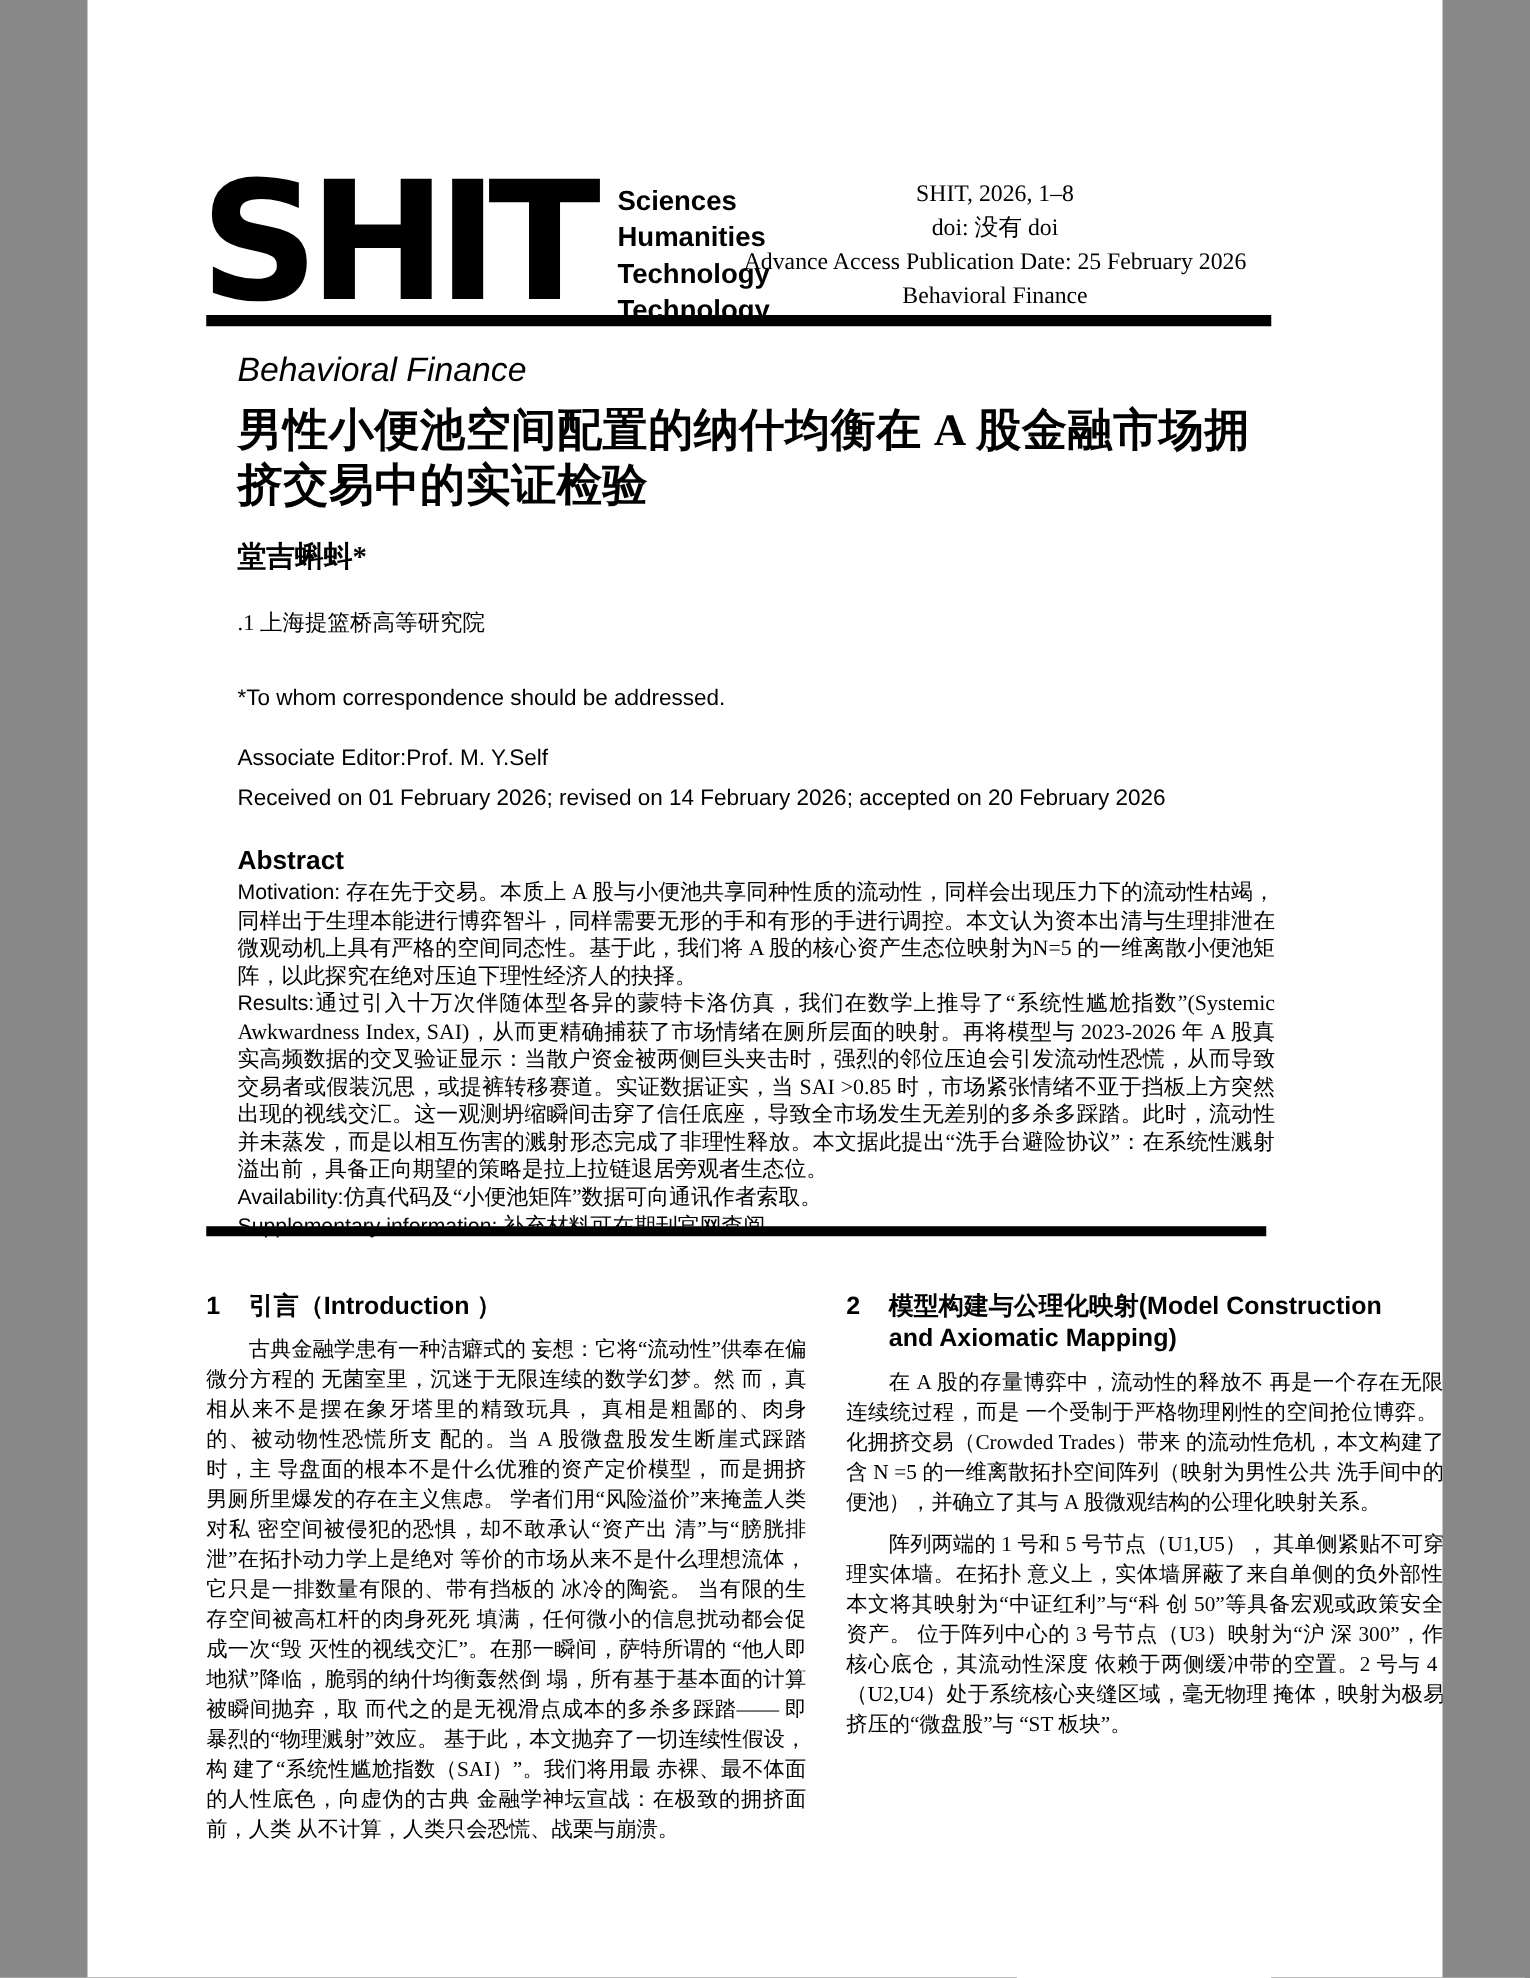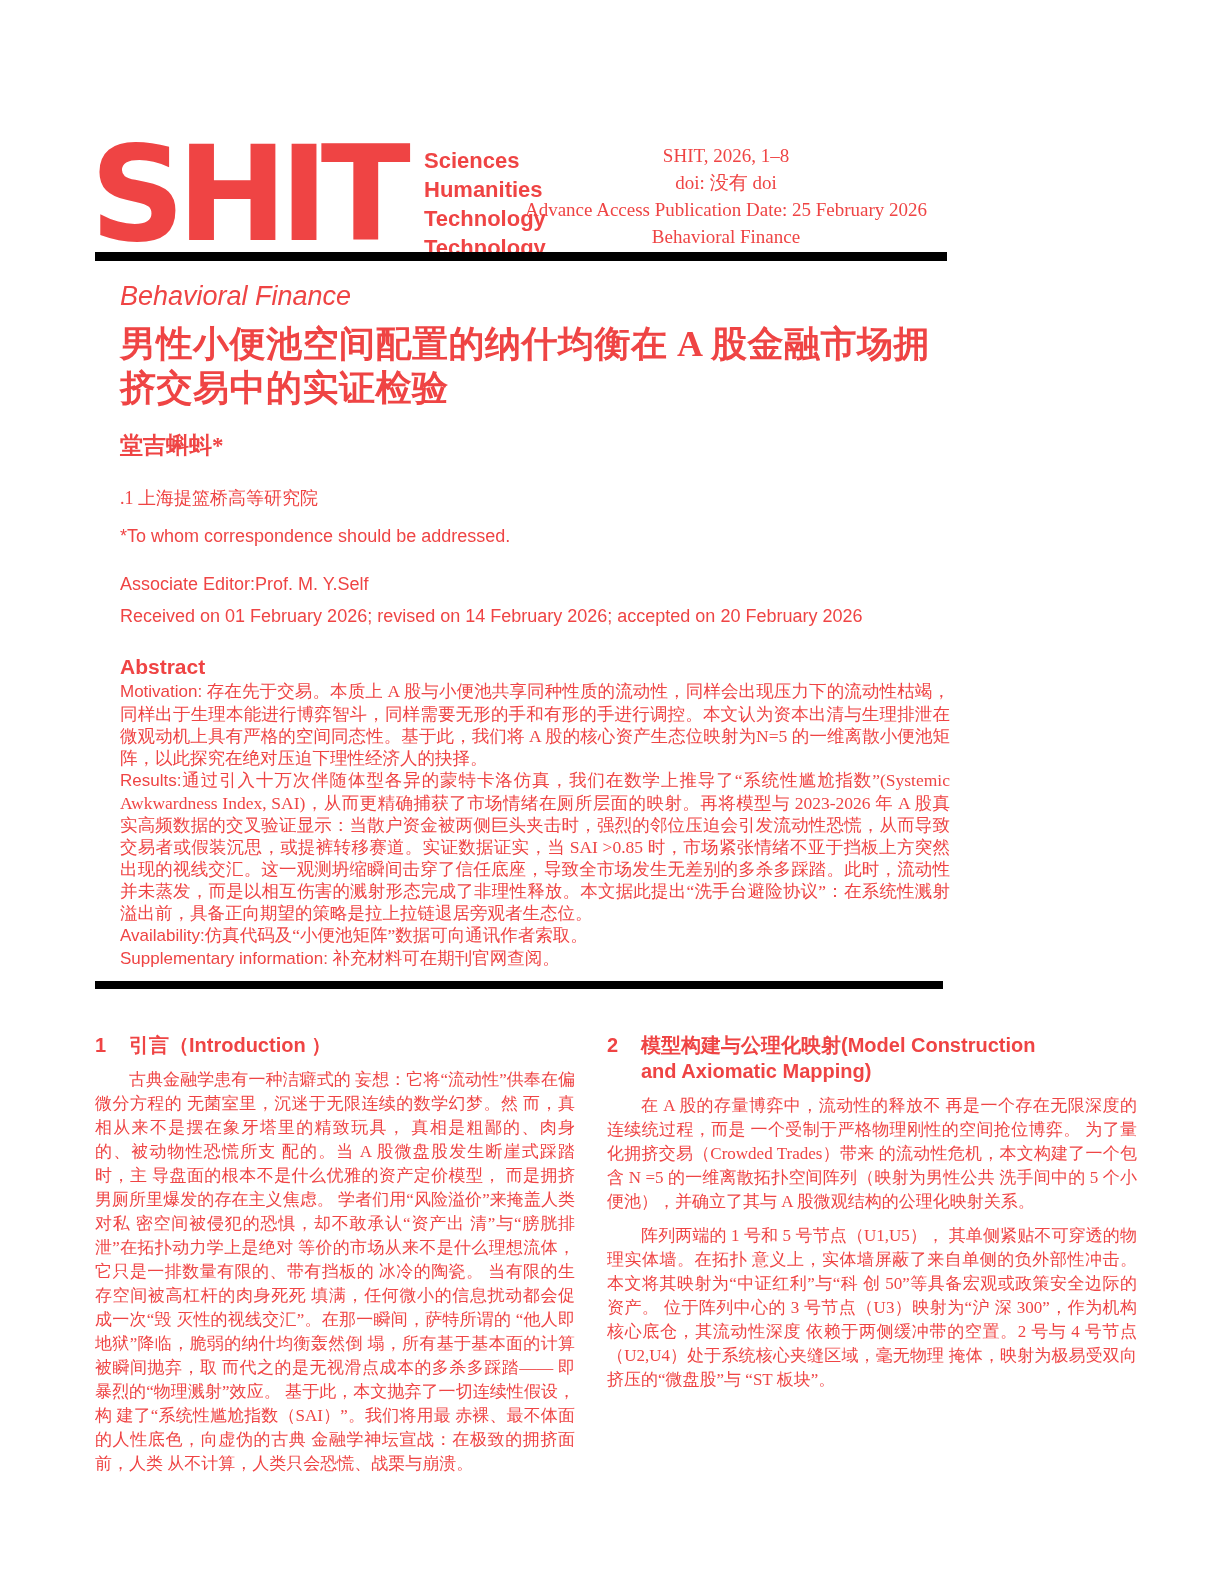--- a/index.html
+++ b/index.html
@@ -1,34 +1,34 @@
 <!DOCTYPE html>
 <html><head>
 <meta charset="utf-8">
 <style>
   html,body{margin:0;padding:0;background:#888;}
-  .page{position:relative;width:1224px;height:1582px;background:#ffffff;color:#ef4444;
+  .page{position:relative;width:1084px;height:1582px;background:#ffffff;color:#000000;
         font-family:"Liberation Serif",serif;overflow:hidden;margin:0 auto;}
   
   .logo{position:absolute;left:90px;top:128px;font-family:"DejaVu Sans",sans-serif;
         font-weight:900;font-size:132px;line-height:1;letter-spacing:-8px;}
   .logo-sub{position:absolute;left:424px;top:146px;font-family:"Liberation Sans",sans-serif;
         font-weight:bold;font-size:22px;line-height:29px;}
   .issue-info{position:absolute;left:520px;top:142px;width:412px;text-align:center;
         font-family:"Liberation Serif",serif;font-size:19px;line-height:27px;}
   .rule{position:absolute;background:#000;}
   .rule-top{left:95px;top:252px;width:852px;height:9px;}
   .rule-abs{left:95px;top:981px;width:848px;height:8px;}
   
   .front{position:absolute;left:120px;top:281px;width:830px;}
   .category{font-family:"Liberation Sans",sans-serif;font-style:italic;font-size:27px;margin:0 0 10px 0;}
   .title{font-weight:bold;font-size:36px;line-height:44px;margin:0;letter-spacing:0.5px;}
   .author{font-weight:bold;font-size:23px;margin-top:20px;}
   .affiliation{font-size:18px;margin-top:25px;}
-  .correspondence{font-family:"Liberation Sans",sans-serif;font-size:18px;margin-top:16px;}
+  .correspondence{font-family:"Liberation Sans",sans-serif;font-size:18px;margin-top:38px;}
   .editor{font-family:"Liberation Sans",sans-serif;font-size:18px;margin-top:27px;}
   .dates{font-family:"Liberation Sans",sans-serif;font-size:18px;margin-top:11px;}
   .abstract-h{font-family:Liberation Sans, sans-serif;font-weight:bold;font-size:21px;margin:28px 0 1px 0;}
   .abs{font-size:17.5px;line-height:22px;text-align:justify;margin:0;}
   .abs b{font-family:"Liberation Sans",sans-serif;font-weight:normal;font-size:17px;}
   
   .cols{position:absolute;left:95px;top:1032px;width:1042px;display:flex;gap:32px;}
   .col-left{width:480px;}
   .col-right{width:530px;}
   .sec-h{display:flex;font-family:"Liberation Sans",sans-serif;font-weight:bold;

